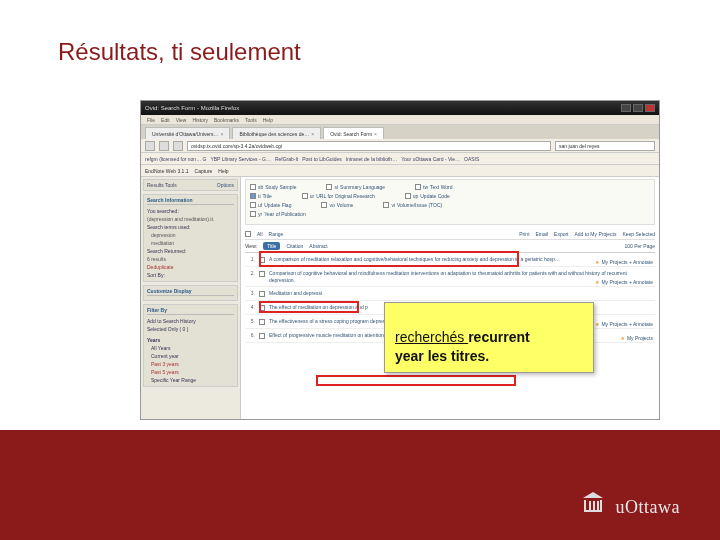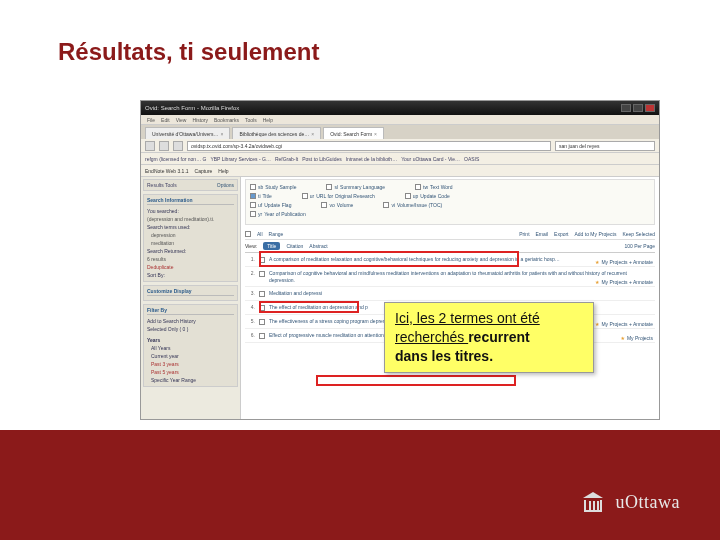--- a/index.html
+++ b/index.html
@@ -1,17 +1,17 @@
 <!DOCTYPE html>
 <html><head>
 <meta charset="utf-8">
 <style>
   * { box-sizing: border-box; margin: 0; padding: 0; }
   body { width: 720px; height: 540px; font-family: Arial, sans-serif; background: #fff; position: relative; overflow: hidden; }
-  .slide-title { font-family: "Arial Black", Arial, sans-serif; font-weight: 700; font-size: 24px; color: #8b1a1a; padding: 38px 0 0 58px; }
+  .slide-title { font-family: "Arial Black", Arial, sans-serif; font-weight: 400; font-size: 24px; color: #8b1a1a; padding: 38px 0 0 58px; }
   .browser-frame { position: absolute; top: 100px; left: 140px; width: 520px; height: 320px; background: #eee; border: 1px solid #999; font-size: 6px; color: #333; }
   .titlebar { height: 14px; background: linear-gradient(#333,#111); color: #ddd; display: flex; align-items: center; padding: 0 4px; }
   .titlebar .t { flex: 1; }
   .wctl { display:flex; gap:2px; }
   .wctl span { width:10px; height:8px; background:#444; display:inline-block; border:1px solid #666; }
   .wctl .close { background:#b33; }
   .menubar { height: 10px; background:#ece6da; border-bottom:1px solid #ccc; display:flex; gap:6px; padding:0 6px; font-size:5px; color:#555; align-items:center; }
   .tabstrip { height:14px; background:#d7d2c6; display:flex; align-items:flex-end; padding:0 4px; gap:2px; }
   .tab { height:12px; padding:1px 6px; background:#eee; border:1px solid #bbb; border-bottom:none; font-size:5px; display:flex; align-items:center; gap:2px; }
   .tab.active { background:#fff; }
@@ -42,21 +42,21 @@
   .result { display:flex; gap:4px; padding:3px 2px; border-bottom:1px solid #eee; font-size:5px; position:relative; }
   .result .num { width:8px; text-align:right; color:#666; }
   .result .cb2 { width:6px; height:6px; border:1px solid #888; margin-top:1px; }
   .result .txt { flex:1; color:#357; line-height:1.3; }
   .result .acts { position:absolute; right:2px; bottom:1px; color:#357; display:flex; gap:2px; align-items:center;}
   .acts .star{ color:#e8a33a; }
   .redbox { position:absolute; border:2px solid #d22; pointer-events:none; }
   .annot { position:absolute; background:#ffff66; border:1px solid #999; padding:6px 10px; font-size:14px; color:#111; line-height:1.35; box-shadow:2px 2px 4px rgba(0,0,0,0.25); }
   .annot .u { text-decoration: underline; }
   .footer-band { position:absolute; left:0; bottom:0; width:100%; height:110px; background:#8b1a1a; }
-  .footer-band .inner { position:absolute; right:40px; bottom:22px; display:flex; align-items:flex-start; gap:10px; color:#fff; }
+  .footer-band .inner { position:absolute; right:40px; bottom:22px; display:flex; align-items:flex-end; gap:10px; color:#fff; }
   .logo-col { width:26px; height:26px; display:flex; flex-direction:column; align-items:center; gap:2px; }
   .logo-col .roof { width:0; height:0; border-left:10px solid transparent; border-right:10px solid transparent; border-bottom:6px solid #ddd; }
   .logo-col .bld { width:18px; height:12px; border:2px solid #ddd; border-top:none; position:relative; }
   .logo-col .bld::before { content:""; position:absolute; left:3px; top:1px; width:2px; height:9px; background:#ddd; box-shadow:4px 0 #ddd, 8px 0 #ddd; }
   .uname { font-family:Georgia, serif; font-size:18px; color:#e8e8e8; letter-spacing:0.5px; }
 </style>
 </head>
 <body>
 
 <div class="slide-title">Résultats, ti seulement</div>
@@ -269,23 +269,23 @@
         </div>
     </div>
   </div>
 
   <div class="redbox" style="top:150px; left:118px; width:260px; height:16px;"></div>
   <div class="redbox" style="top:200px; left:118px; width:100px; height:12px;"></div>
   <div class="redbox" style="top:274px; left:175px; width:200px; height:11px;"></div>
 </div>
 
 <div class="annot" style="top:302px; left:384px; width:210px;">
-  <span class="u">Ici, les 2 termes ont été</span><br>
+  <br>
   <span class="u">recherchés </span><b>recurrent</b><br>
-  <b>dans les titres.</b>
+  <b>year les titres.</b>
 </div>
 
 <div class="footer-band">
   <div class="inner">
     <div class="logo-col">
       <div class="roof"></div>
         <div class="bld"></div>
     </div>
     <div class="uname">uOttawa</div>
   </div>

